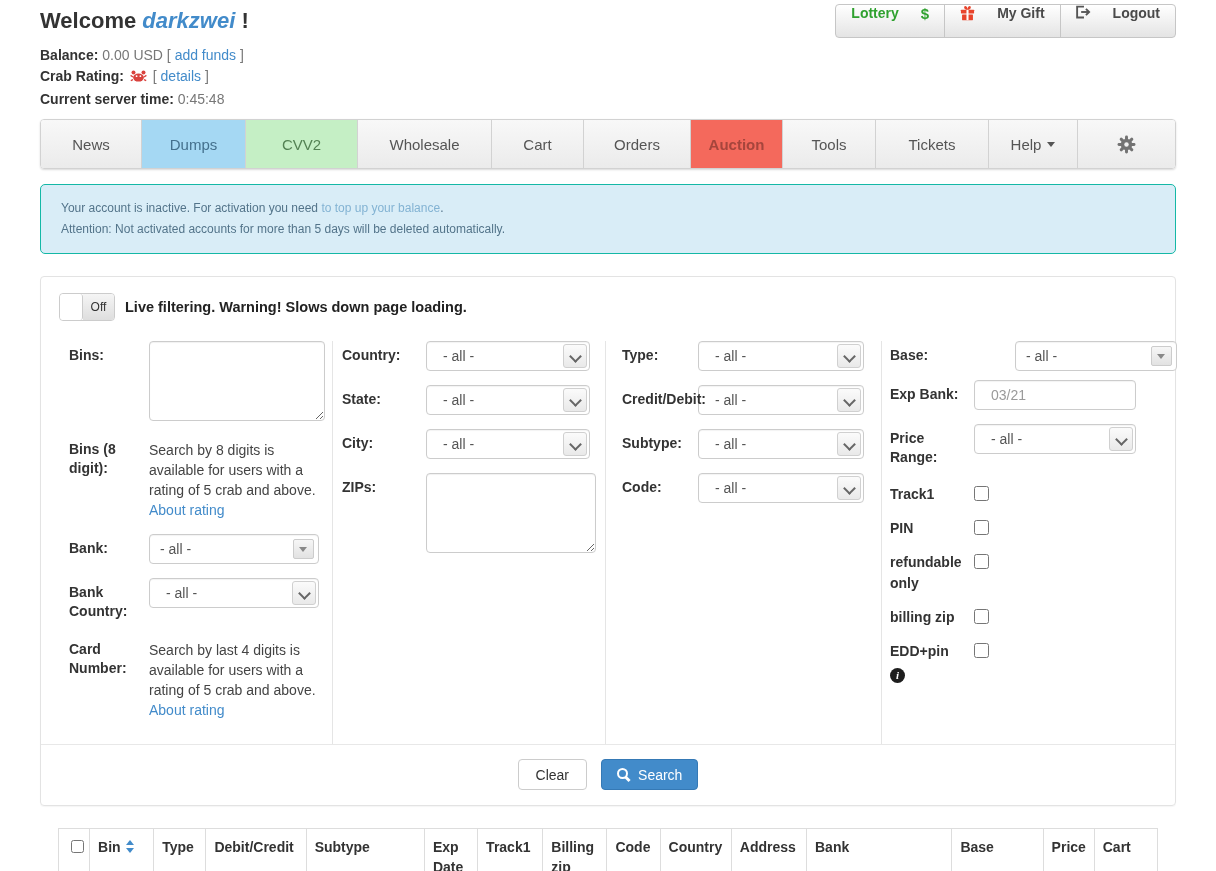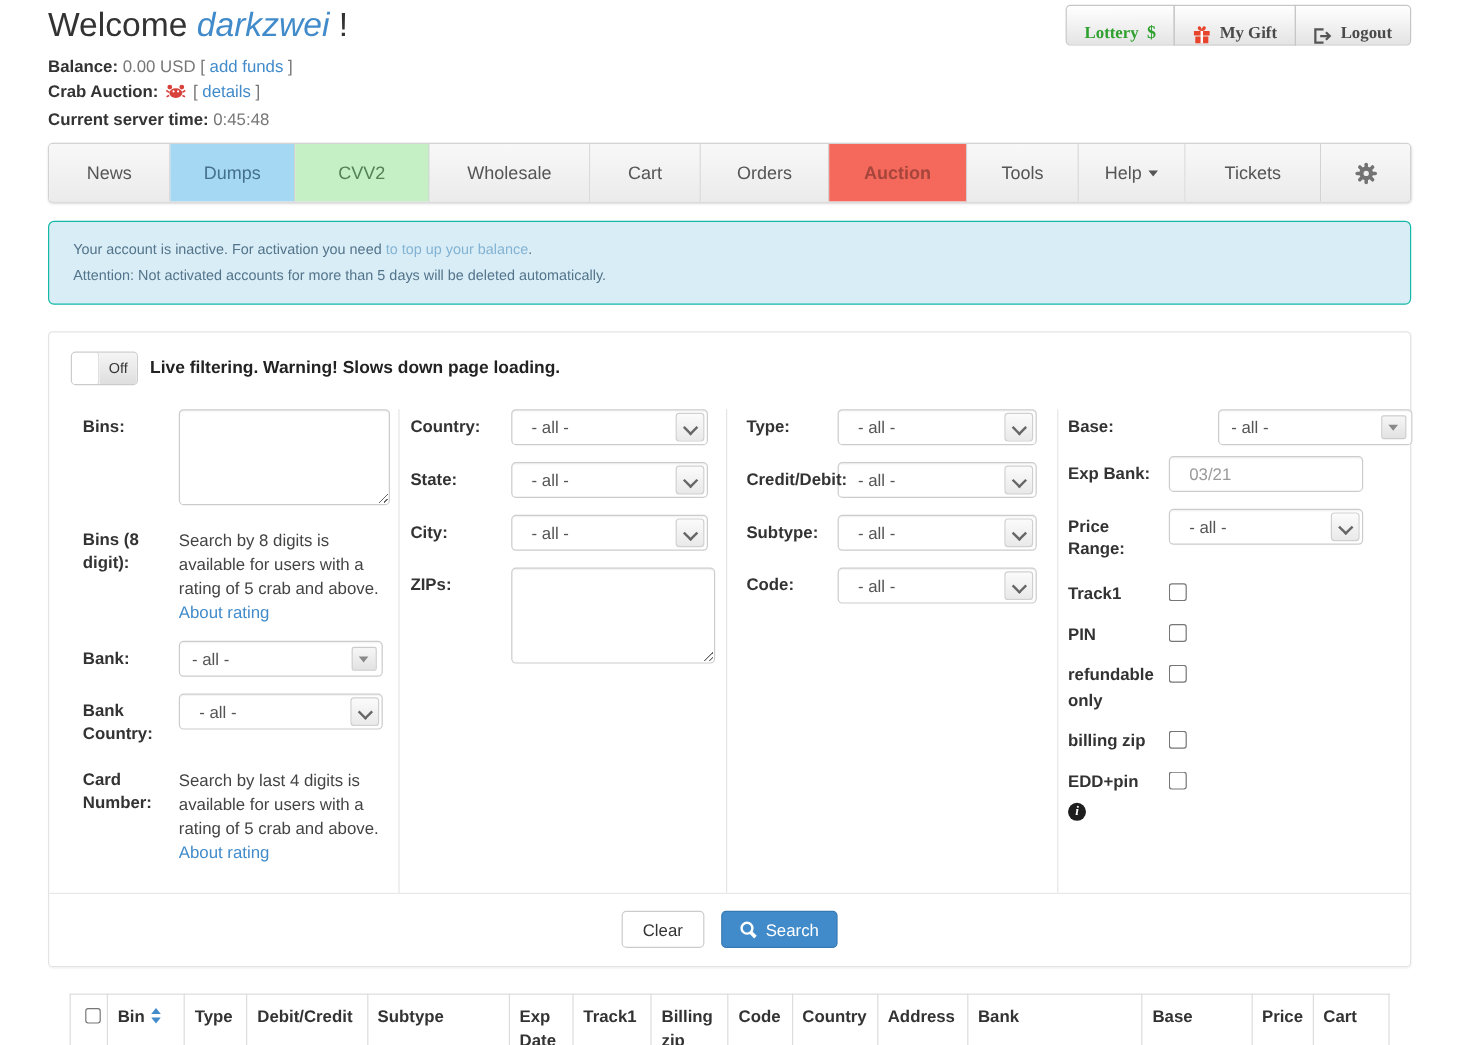--- a/index.html
+++ b/index.html
@@ -5,36 +5,36 @@
   html,body{margin:0;padding:0;}
   body{
     width:1216px;height:871px;overflow:hidden;background:#fff;
     font-family:"Liberation Sans","DejaVu Sans",sans-serif;color:#333;font-size:14px;
   }
   .page{padding:0 40px;}
   a{text-decoration:none;text-align:center;}
 
   
   .topbar{position:relative;padding-top:4px;}
-  h1{margin:0;font-size:28px;line-height:34px;font-weight:400;color:#333;}
+  h1{margin:0;font-size:22px;line-height:34px;font-weight:700;color:#333;}
   .username{color:#428bca;font-style:italic;}
   .meta{margin-top:7px;}
   .meta-line{line-height:21px;font-size:14px;}
   .meta-line .lbl{font-weight:bold;color:#333;}
   .meta-line .val{color:#777;}
   .meta-line .lnk{color:#428bca;cursor:pointer;}
   .meta-line .brk{color:#777;}
   .crab-ico{display:inline-block;vertical-align:-2px;margin:0 2px;}
 
   .top-actions{position:absolute;top:4px;right:0;display:flex;}
   .btn{
-    display:inline-flex;align-items:flex-end;gap:7px;height:34px;padding:0 15px;
+    display:inline-flex;align-items:flex-start;gap:22px;height:34px;padding:0 15px;
     background:linear-gradient(#ffffff,#e4e4e4);border:1px solid #c6c6c6;color:#4a4a4a;
     font-weight:bold;font-size:14px;cursor:pointer;box-shadow:inset 0 1px 0 #fff;
-    font-family:Liberation Serif, serif;
+    font-family:Liberation Sans, sans-serif;
   }
   .top-actions .btn+.btn{margin-left:-1px;}
   .top-actions .btn:first-child{border-radius:4px 0 0 4px;}
   .top-actions .btn:last-child{border-radius:0 4px 4px 0;}
   .lottery-txt{color:#2fa12f;}
   .lottery-sym{color:#2fa12f;font-size:15px;}
 
   
   .tabs{
     display:flex;margin-top:9px;height:50px;border-radius:4px;overflow:hidden;
@@ -166,21 +166,21 @@
 
     <div class="meta">
       <div class="meta-line">
         <span class="lbl">Balance:</span>
         <span class="val">0.00 USD</span>
         <span class="brk">[</span>
         <a class="lnk">add funds</a>
         <span class="brk">]</span>
       </div>
       <div class="meta-line">
-        <span class="lbl">Crab Auction:</span>
+        <span class="lbl">Crab Rating:</span>
         <span class="crab-ico">
           <svg width="17" height="13" viewBox="0 0 17 13">
             <circle cx="3.5" cy="2.6" r="2" fill="#d9413d"></circle>
             <circle cx="13.5" cy="2.6" r="2" fill="#d9413d"></circle>
             <path d="M3 7 L0.6 5.4 M3 9.6 L0.8 10.6 M14 7 L16.4 5.4 M14 9.6 L16.2 10.6" stroke="#d9413d" stroke-width="1.3" fill="none"></path>
             <ellipse cx="8.5" cy="7.6" rx="5.4" ry="4" fill="#d9413d"></ellipse>
             <circle cx="6.6" cy="6.2" r="0.9" fill="#fff"></circle>
             <circle cx="10.4" cy="6.2" r="0.9" fill="#fff"></circle>
           </svg>
         </span>
@@ -207,32 +207,32 @@
       </div>
     <div class="tab" style="width:134px">
         <span>Wholesale</span>
       </div>
     <div class="tab" style="width:92px">
         <span>Cart</span>
       </div>
     <div class="tab" style="width:107px">
         <span>Orders</span>
       </div>
-    <div class="tab t-red" style="width:115px">
+    <div class="tab t-red" style="width:92px">
         <span>Auction</span>
       </div>
     <div class="tab" style="width:93px">
         <span>Tools</span>
+      </div>
+    <div class="tab" style="width:113px">
+        <span>Tickets</span>
       </div>
     <div class="tab" style="width:89px">
         <span>Help</span>
         <span class="caret"></span>
-      </div>
-    <div class="tab" style="width:113px">
-        <span>Tickets</span>
       </div>
     <div class="tab">
       <svg width="19" height="19" viewBox="0 0 18 18">
         <g fill="#737373">
           <rect x="7.6" y="0.5" width="2.8" height="17" rx="1.3"></rect>
           <rect x="7.6" y="0.5" width="2.8" height="17" rx="1.3" transform="rotate(45 9 9)"></rect>
           <rect x="7.6" y="0.5" width="2.8" height="17" rx="1.3" transform="rotate(90 9 9)"></rect>
           <rect x="7.6" y="0.5" width="2.8" height="17" rx="1.3" transform="rotate(135 9 9)"></rect>
           <circle cx="9" cy="9" r="5.4"></circle>
         </g>

